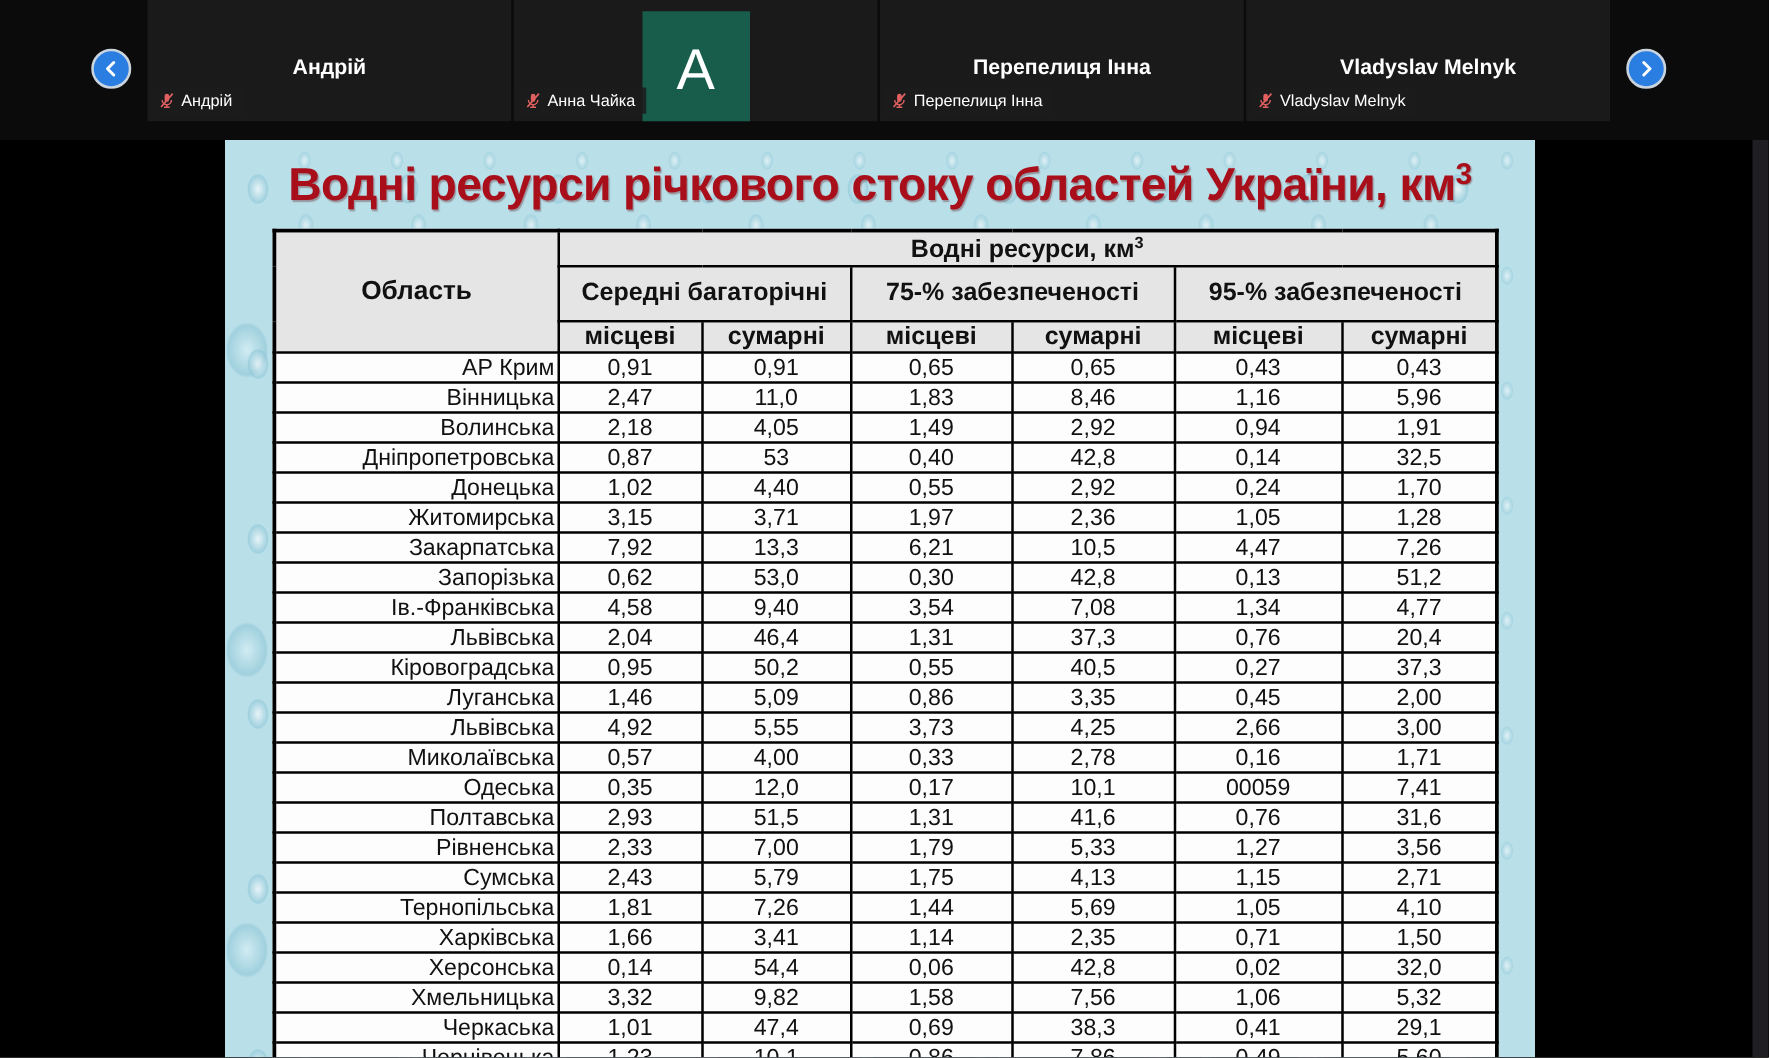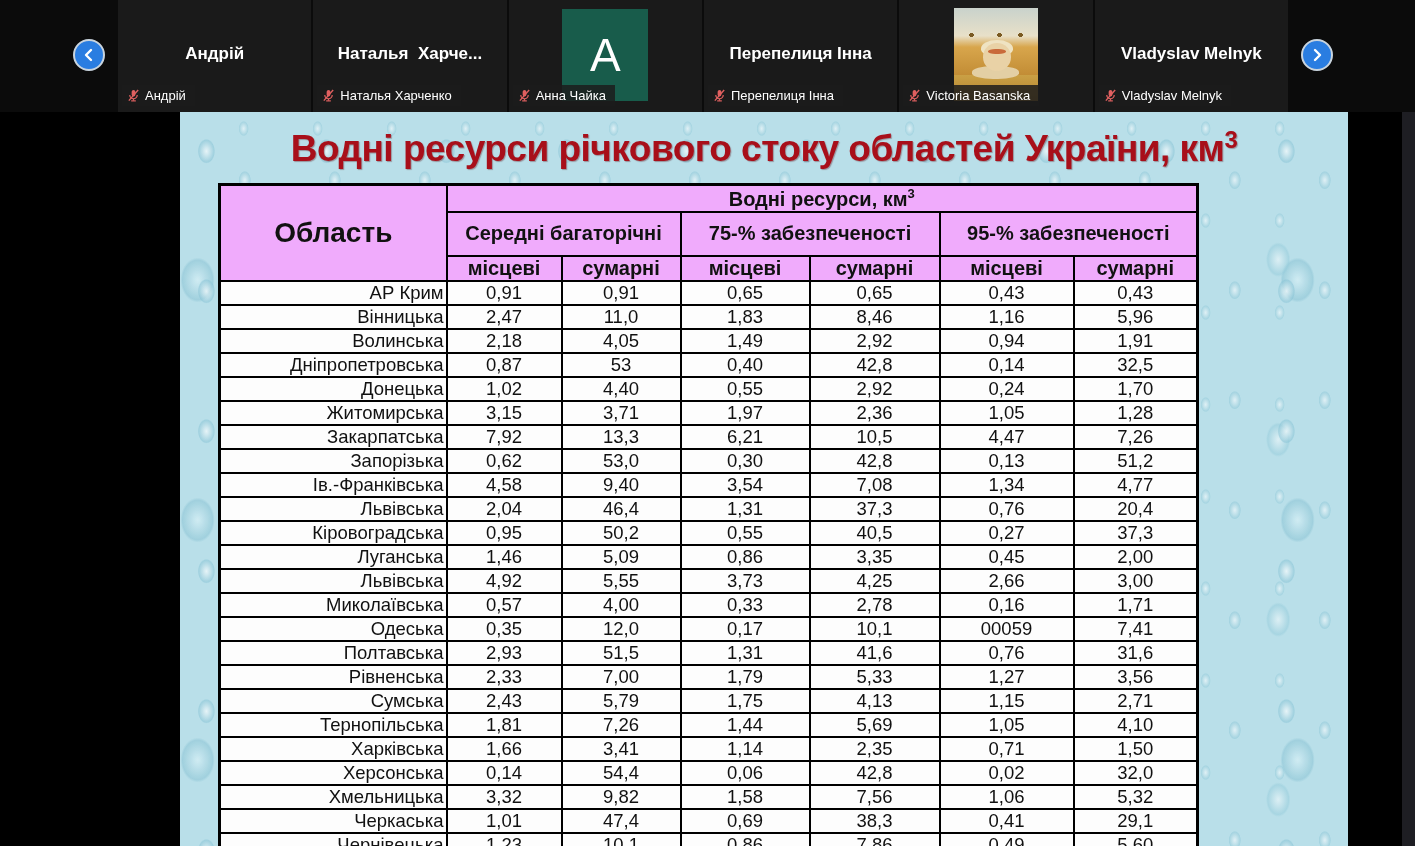--- a/index.html
+++ b/index.html
@@ -4,21 +4,21 @@
 <style>
   * { margin:0; padding:0; box-sizing:border-box; }
   html,body { background:#000; }
   .screen {
     position:relative; width:1415px; height:846px; overflow:hidden;
     background:#000; font-family:"Liberation Sans", sans-serif;
   }
 
   
   .top-bar { position:absolute; left:0; top:0; width:1415px; height:112px; background:#0b0b0b; }
-  .tiles { position:absolute; left:118px; top:0; width:1170px; height:112px; display:flex; gap:2px; }
+  .tiles { position:absolute; left:118px; top:0; width:1170px; height:97px; display:flex; gap:2px; }
   .tile { position:relative; flex:1; background:#1a1a1a; overflow:hidden; }
   .tile .center-name {
     position:absolute; left:0; right:0; top:44px; text-align:center;
     color:#fff; font-size:17px; font-weight:bold; white-space:pre;
   }
   .avatar-square {
     position:absolute; left:50%; top:9px; transform:translateX(-50%);
     width:86px; height:92px; display:flex; align-items:center; justify-content:center;
     color:#fff; font-size:46px; font-weight:normal;
   }
@@ -54,21 +54,21 @@
     display:flex; align-items:center; justify-content:center; cursor:pointer;
   }
   .nav-arrow.left { left:73px; }
   .nav-arrow.right { left:1301px; }
   .nav-arrow svg { width:14px; height:14px; }
 
   .right-strip { position:absolute; left:1402px; top:112px; width:13px; height:734px; background:#1e1e23; }
 
   
   .slide {
-    position:absolute; left:180px; top:112px; width:1168px; height:734px; overflow:hidden;
+    position:absolute; left:180px; top:112px; width:1048px; height:734px; overflow:hidden;
     background-color:#b9dfe9;
     background-image:
       radial-gradient(14px 20px at 22% 28%, rgba(255,255,255,.65), rgba(138,196,214,.55) 55%, rgba(138,196,214,0) 62%),
       radial-gradient(10px 15px at 72% 62%, rgba(255,255,255,.55), rgba(144,200,216,.5) 55%, rgba(144,200,216,0) 62%),
       radial-gradient(19px 27px at 46% 82%, rgba(255,255,255,.5), rgba(150,204,219,.5) 55%, rgba(150,204,219,0) 64%),
       radial-gradient(8px 12px at 86% 18%, rgba(255,255,255,.55), rgba(150,204,219,.5) 55%, rgba(150,204,219,0) 64%),
       radial-gradient(26px 34px at 8% 70%, rgba(230,248,252,.5), rgba(130,190,208,.45) 58%, rgba(130,190,208,0) 66%);
     background-size: 120px 140px, 90px 110px, 170px 180px, 74px 92px, 220px 240px;
   }
   .slide-title {
@@ -78,30 +78,30 @@
   }
   .slide-title sup { font-size:24px; }
 
   table.water-table {
     position:absolute; left:38px; top:71px; width:978px;
     border-collapse:collapse; table-layout:fixed; background:#fdfdfd;
     color:#111;
   }
   .water-table th, .water-table td { border:2px solid #000; overflow:hidden; }
   .water-table { border:3px solid #000; }
-  .water-table thead th { font-weight:bold; font-size:20px; text-align:center; background:#f0abfc; }
+  .water-table thead th { font-weight:bold; font-size:20px; text-align:center; background:#e5e5e5; }
   .water-table .group-h { height:26px; }
   .water-table .group-h sup { font-size:13px; }
   .water-table .sub-h { height:44px; line-height:21px; }
   .water-table .leaf-h { height:25px; border-bottom-width:3px; }
   .water-table tbody td {
     height:21.4px; font-size:18.5px; text-align:center; padding:0 2px; white-space:nowrap;
   }
   .water-table tbody td.region { text-align:right; padding-left:7px; }
-  .water-table .corner { font-size:28px; }
+  .water-table .corner { font-size:21px; }
 </style>
 </head>
 <body>
 
 <div class="screen">
 
   <div class="top-bar">
     <div class="nav-arrow left">
       <svg viewBox="0 0 14 14">
         <polyline points="9,2 4,7 9,12" fill="none" stroke="#fff" stroke-width="2.4" stroke-linecap="round" stroke-linejoin="round"></polyline>
@@ -113,33 +113,20 @@
           <div class="center-name">Андрій</div>
           <div class="name-chip">
             <svg viewBox="0 0 14 14" class="mic-icon">
               <rect x="5" y="1" width="4" height="7" rx="2" fill="#e06060"></rect>
               <path d="M3 6.5 a4 4 0 0 0 8 0" fill="none" stroke="#e06060" stroke-width="1.3"></path>
               <line x1="7" y1="10.5" x2="7" y2="12.5" stroke="#e06060" stroke-width="1.3"></line>
               <line x1="4.5" y1="12.8" x2="9.5" y2="12.8" stroke="#e06060" stroke-width="1.3"></line>
               <line x1="2" y1="12.5" x2="12" y2="1" stroke="#e06060" stroke-width="1.5"></line>
             </svg>
             <span>Андрій</span>
-          </div>
-        </div>
-        <div class="tile">
-          <div class="center-name">Наталья  Харче...</div>
-          <div class="name-chip">
-            <svg viewBox="0 0 14 14" class="mic-icon">
-              <rect x="5" y="1" width="4" height="7" rx="2" fill="#e06060"></rect>
-              <path d="M3 6.5 a4 4 0 0 0 8 0" fill="none" stroke="#e06060" stroke-width="1.3"></path>
-              <line x1="7" y1="10.5" x2="7" y2="12.5" stroke="#e06060" stroke-width="1.3"></line>
-              <line x1="4.5" y1="12.8" x2="9.5" y2="12.8" stroke="#e06060" stroke-width="1.3"></line>
-              <line x1="2" y1="12.5" x2="12" y2="1" stroke="#e06060" stroke-width="1.5"></line>
-            </svg>
-            <span>Наталья Харченко</span>
           </div>
         </div>
         <div class="tile">
           <div class="avatar-square" style="background: rgb(24, 92, 75);">A</div>
           <div class="name-chip">
             <svg viewBox="0 0 14 14" class="mic-icon">
               <rect x="5" y="1" width="4" height="7" rx="2" fill="#e06060"></rect>
               <path d="M3 6.5 a4 4 0 0 0 8 0" fill="none" stroke="#e06060" stroke-width="1.3"></path>
               <line x1="7" y1="10.5" x2="7" y2="12.5" stroke="#e06060" stroke-width="1.3"></line>
               <line x1="4.5" y1="12.8" x2="9.5" y2="12.8" stroke="#e06060" stroke-width="1.3"></line>
@@ -152,40 +139,20 @@
           <div class="center-name">Перепелиця Інна</div>
           <div class="name-chip">
             <svg viewBox="0 0 14 14" class="mic-icon">
               <rect x="5" y="1" width="4" height="7" rx="2" fill="#e06060"></rect>
               <path d="M3 6.5 a4 4 0 0 0 8 0" fill="none" stroke="#e06060" stroke-width="1.3"></path>
               <line x1="7" y1="10.5" x2="7" y2="12.5" stroke="#e06060" stroke-width="1.3"></line>
               <line x1="4.5" y1="12.8" x2="9.5" y2="12.8" stroke="#e06060" stroke-width="1.3"></line>
               <line x1="2" y1="12.5" x2="12" y2="1" stroke="#e06060" stroke-width="1.5"></line>
             </svg>
             <span>Перепелиця Інна</span>
-          </div>
-        </div>
-        <div class="tile">
-          <div class="photo" title="woman lying in a wheat field">
-            <div class="bales"></div>
-            <div class="straw"></div>
-            <div class="arms"></div>
-            <div class="hair"></div>
-            <div class="head"></div>
-            <div class="band"></div>
-          </div>
-          <div class="name-chip">
-            <svg viewBox="0 0 14 14" class="mic-icon">
-              <rect x="5" y="1" width="4" height="7" rx="2" fill="#e06060"></rect>
-              <path d="M3 6.5 a4 4 0 0 0 8 0" fill="none" stroke="#e06060" stroke-width="1.3"></path>
-              <line x1="7" y1="10.5" x2="7" y2="12.5" stroke="#e06060" stroke-width="1.3"></line>
-              <line x1="4.5" y1="12.8" x2="9.5" y2="12.8" stroke="#e06060" stroke-width="1.3"></line>
-              <line x1="2" y1="12.5" x2="12" y2="1" stroke="#e06060" stroke-width="1.5"></line>
-            </svg>
-            <span>Victoria Basanska</span>
           </div>
         </div>
         <div class="tile">
           <div class="center-name">Vladyslav Melnyk</div>
           <div class="name-chip">
             <svg viewBox="0 0 14 14" class="mic-icon">
               <rect x="5" y="1" width="4" height="7" rx="2" fill="#e06060"></rect>
               <path d="M3 6.5 a4 4 0 0 0 8 0" fill="none" stroke="#e06060" stroke-width="1.3"></path>
               <line x1="7" y1="10.5" x2="7" y2="12.5" stroke="#e06060" stroke-width="1.3"></line>
               <line x1="4.5" y1="12.8" x2="9.5" y2="12.8" stroke="#e06060" stroke-width="1.3"></line>

